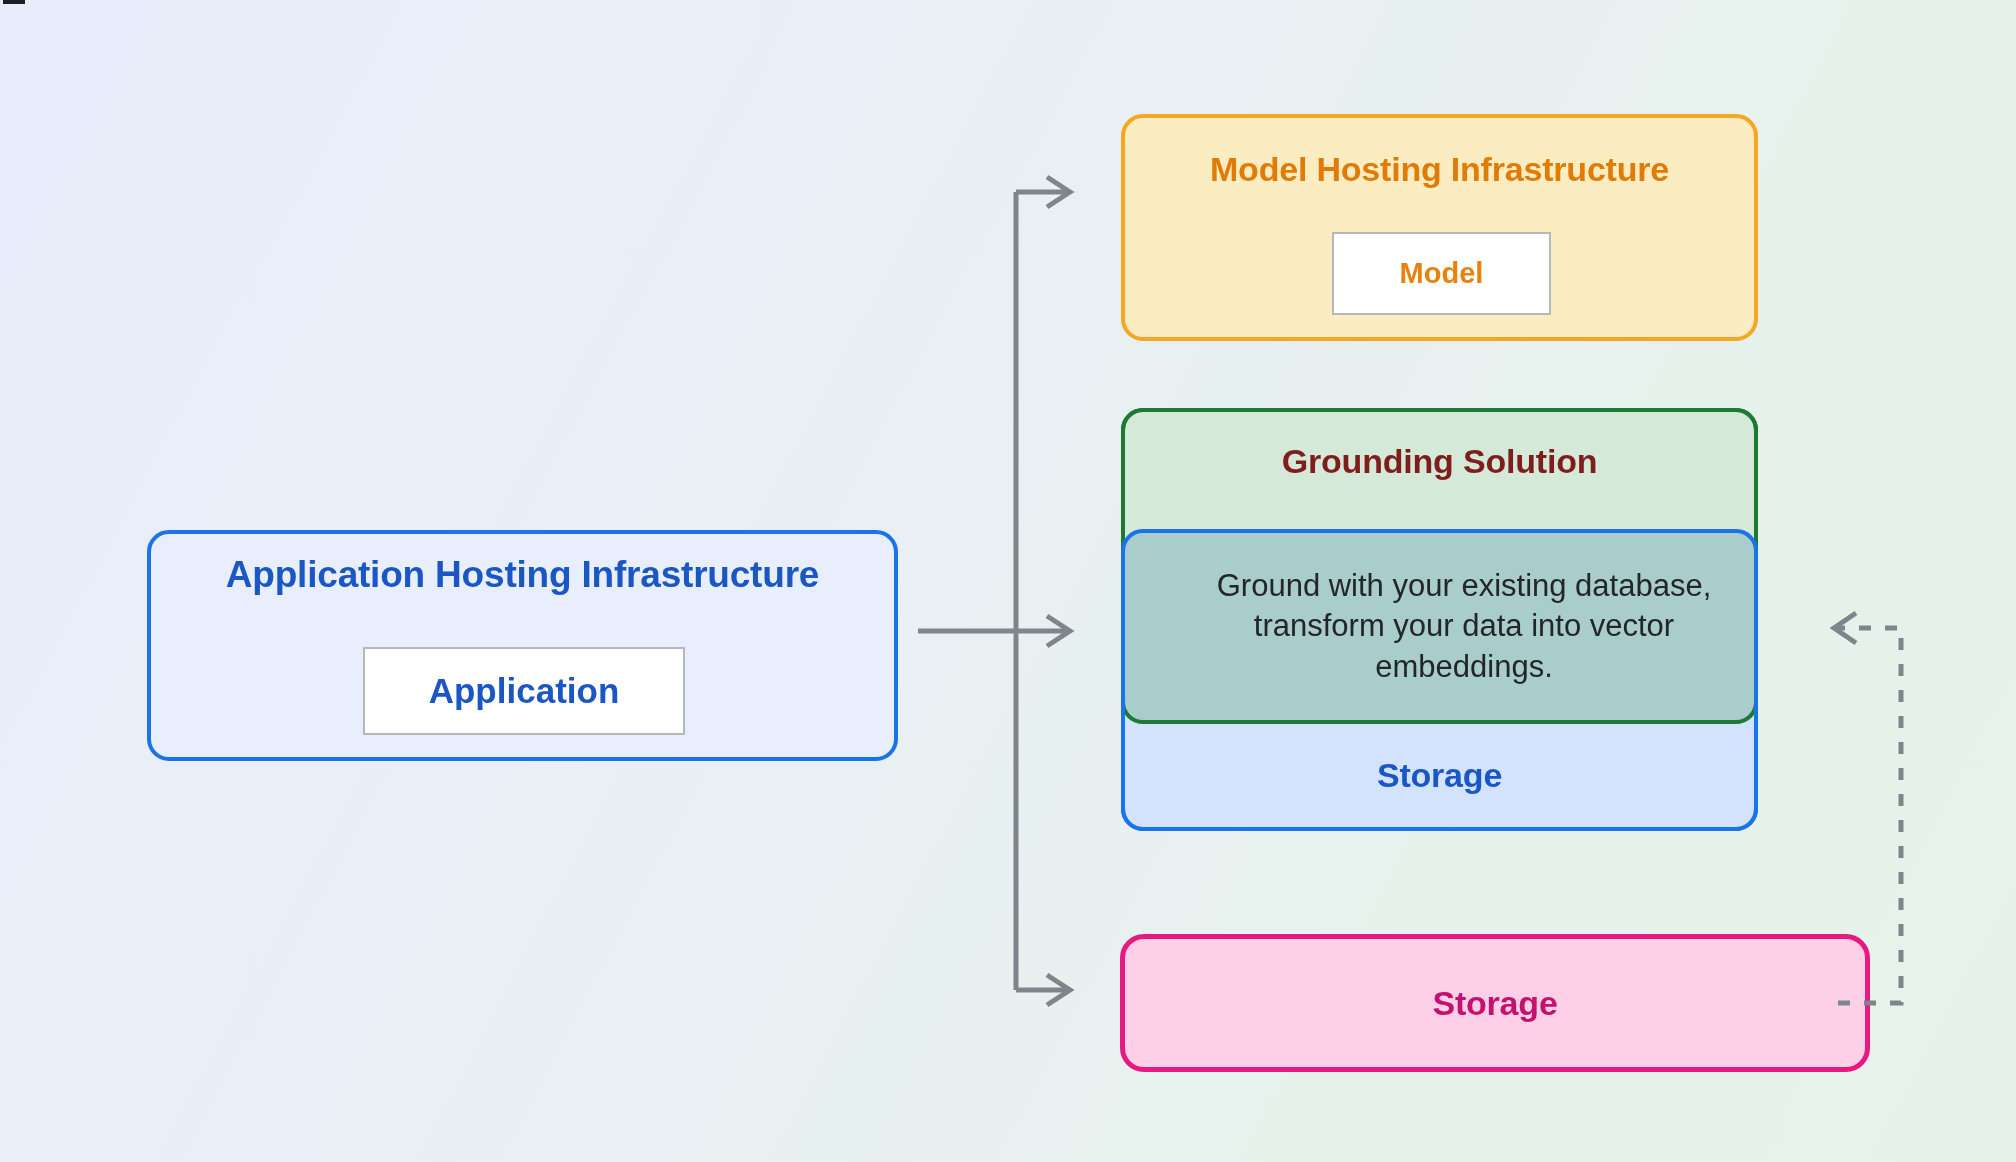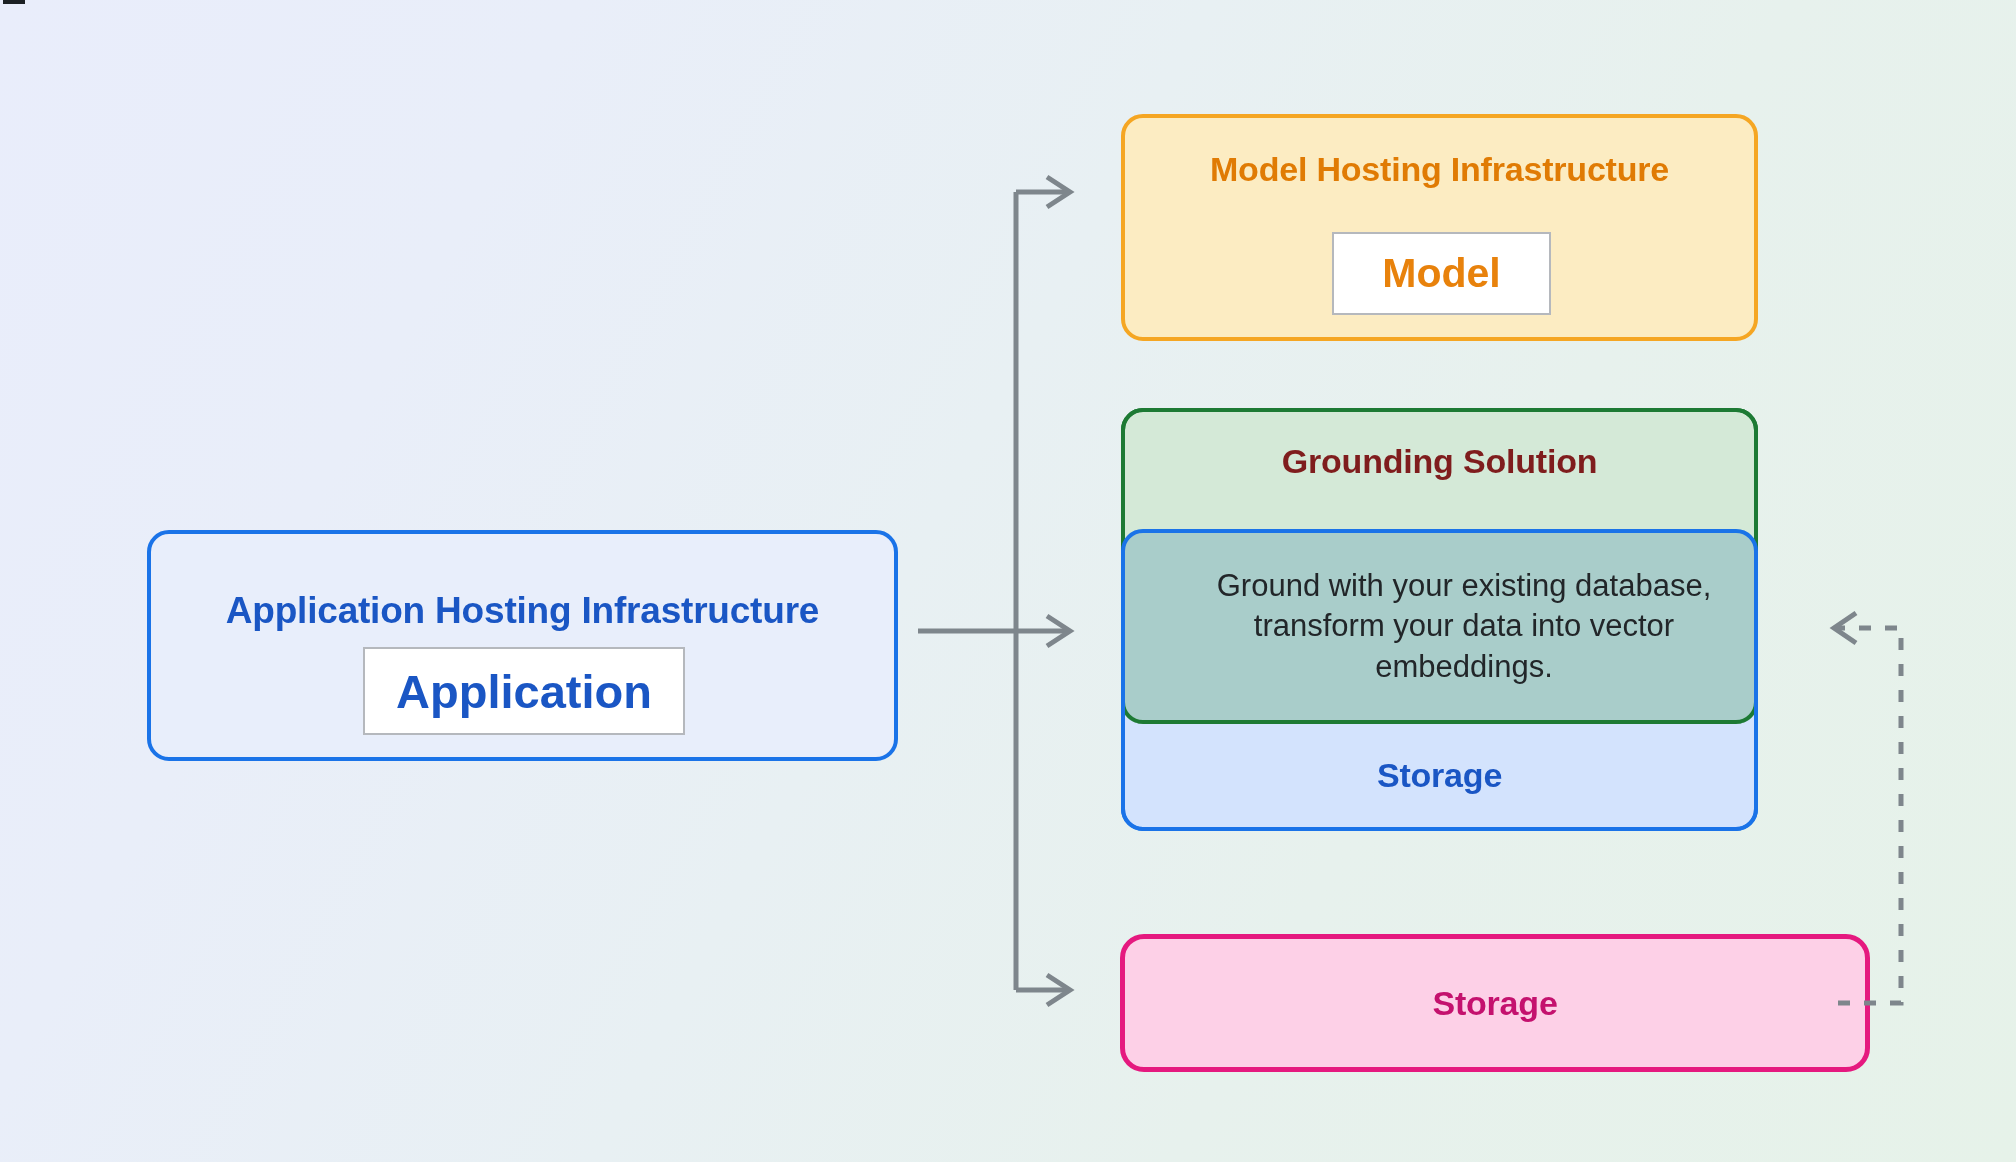--- a/index.html
+++ b/index.html
@@ -62,30 +62,30 @@
     width: 751px;
     height: 231px;
     border-width: 4px;
     border-color: #1a73e8;
     background: #e8eefb;
     border-radius: 22px;
   }
   #app-host .node-title {
     color: #1a56c4;
     font-size: 37px;
-    margin-top: 56px;
+    margin-top: 20px;
     text-align: right;
   }
   #app-chip {
     position: absolute;
     left: 212px;
     top: 113px;
     width: 322px;
     height: 88px;
-    font-size: 47px;
+    font-size: 35px;
     color: #1a56c4;
   }
 
   
   #model-host {
     left: 1121px;
     top: 114px;
     width: 637px;
     height: 227px;
     border-width: 4px;
@@ -97,21 +97,21 @@
     color: #e07b04;
     font-size: 34px;
     margin-top: 32px;
   }
   #model-chip {
     position: absolute;
     left: 207px;
     top: 114px;
     width: 219px;
     height: 83px;
-    font-size: 41px;
+    font-size: 29px;
     color: #e8820c;
   }
 
   
   #grounding {
     left: 1121px;
     top: 408px;
     width: 637px;
     height: 316px;
     border-width: 4px;

